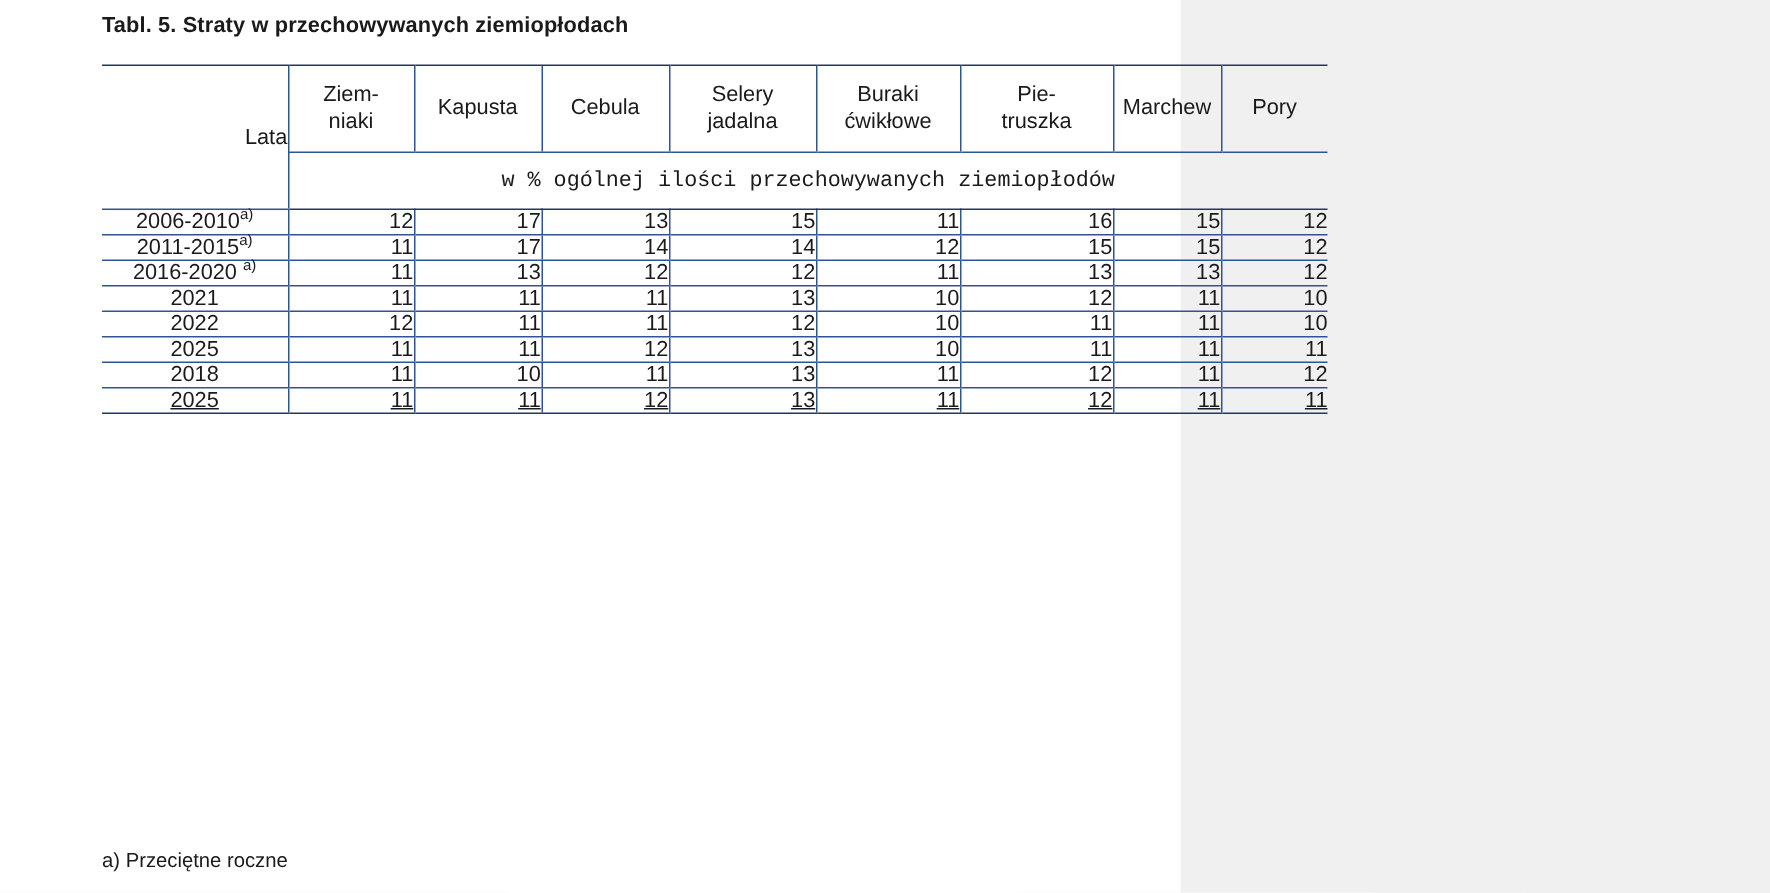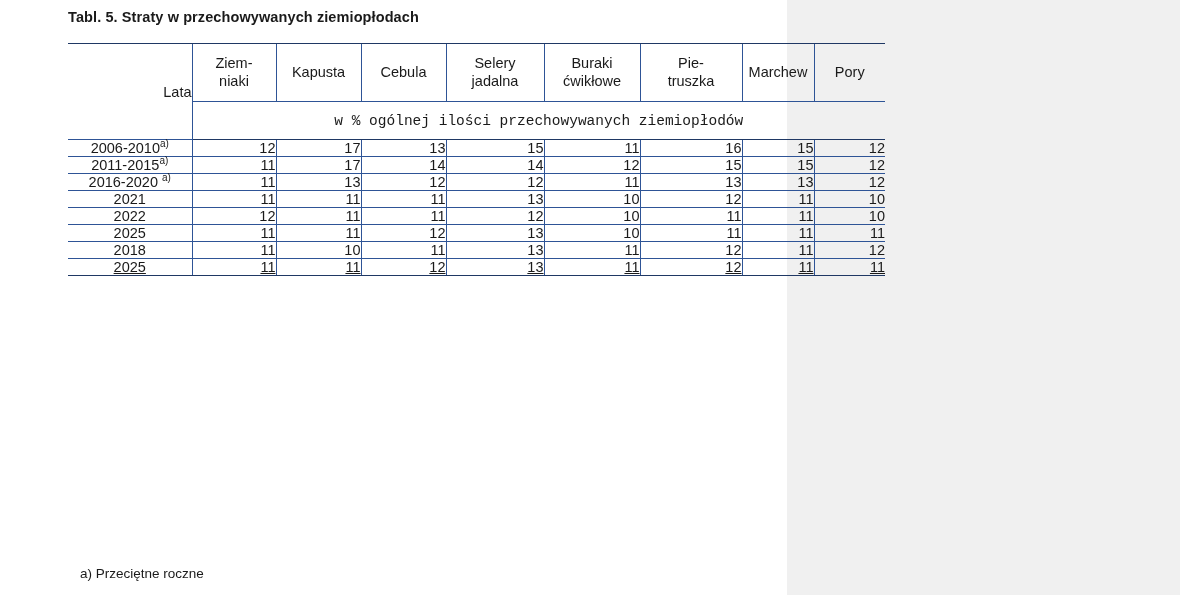--- a/index.html
+++ b/index.html
@@ -94,21 +94,21 @@
     padding: 13px 14px 13px 6px;
     border-left: 1.1px solid #2e5496;
     border-bottom: 1.1px solid #2e5496;
   }
   tr.last .row-label, tr.last .cell-val {
     border-bottom: 1.6px solid #1f3864;
     text-decoration: underline;
   }
   .footnote {
     position: absolute;
-    left: 80px;
+    left: 68px;
     top: 566px;
     font-size: 13.5px;
     color: #1a1a1a;
   }
   col.c-lata { width: 124px; }
   col.c-d { width: 84px; }
   col.c-kap { width: 85px; }
   col.c-ceb { width: 85px; }
   col.c-mar { width: 98px; }
   col.c-bur { width: 96px; }

